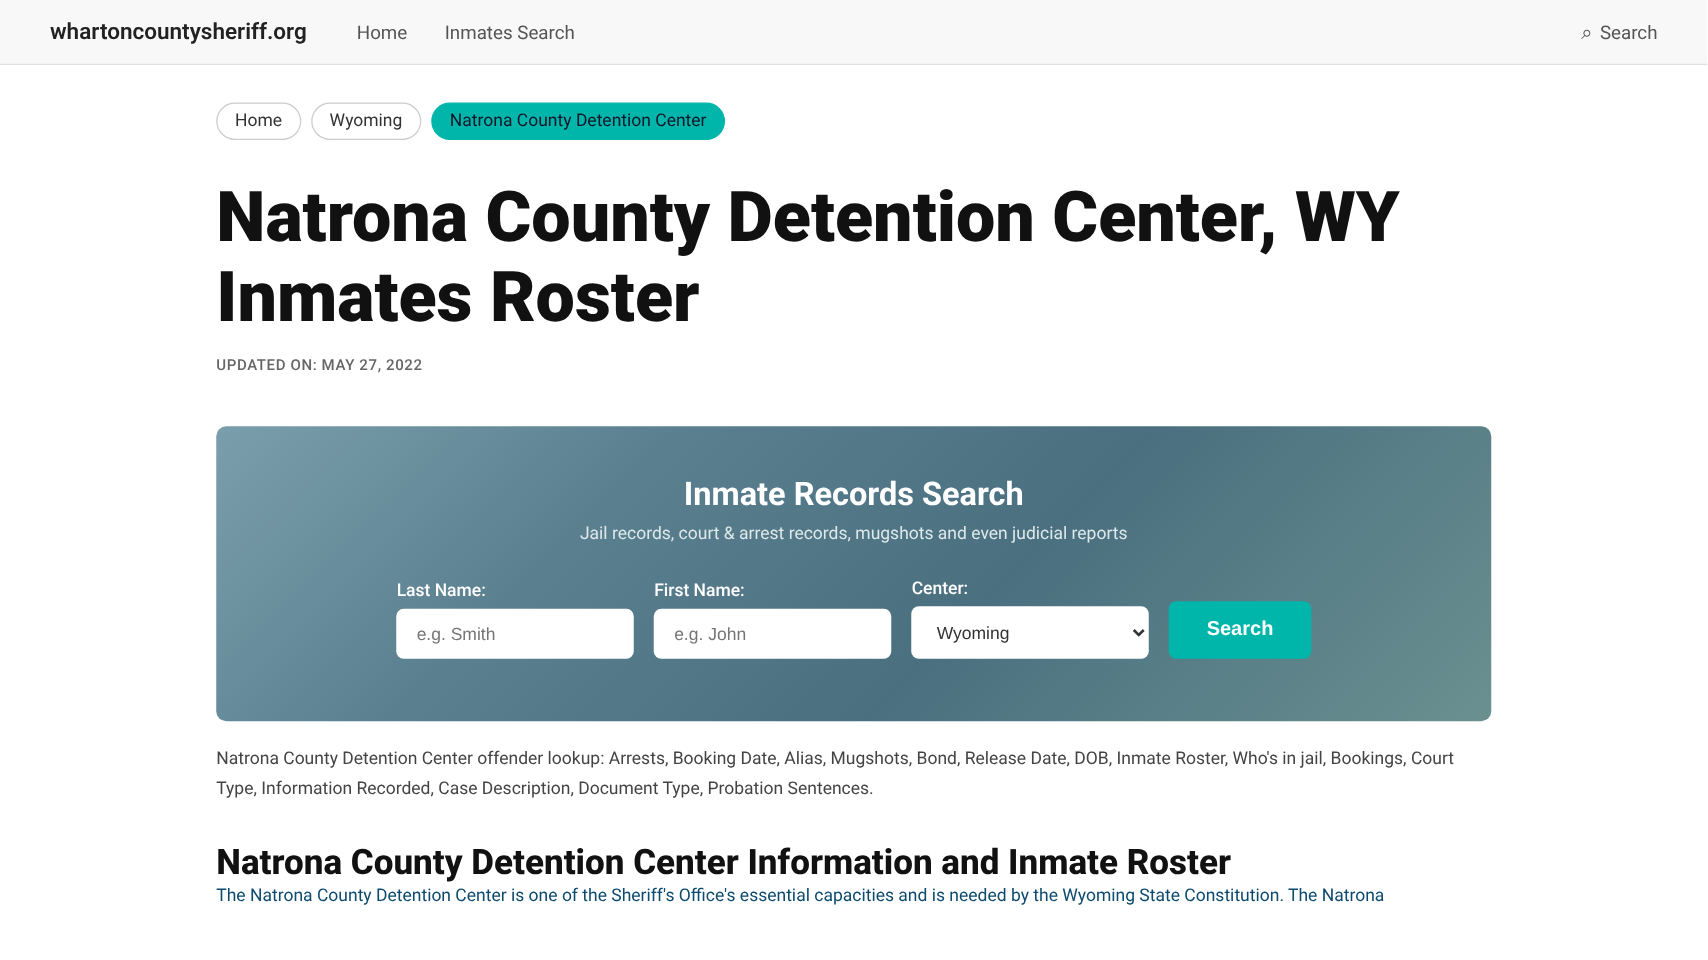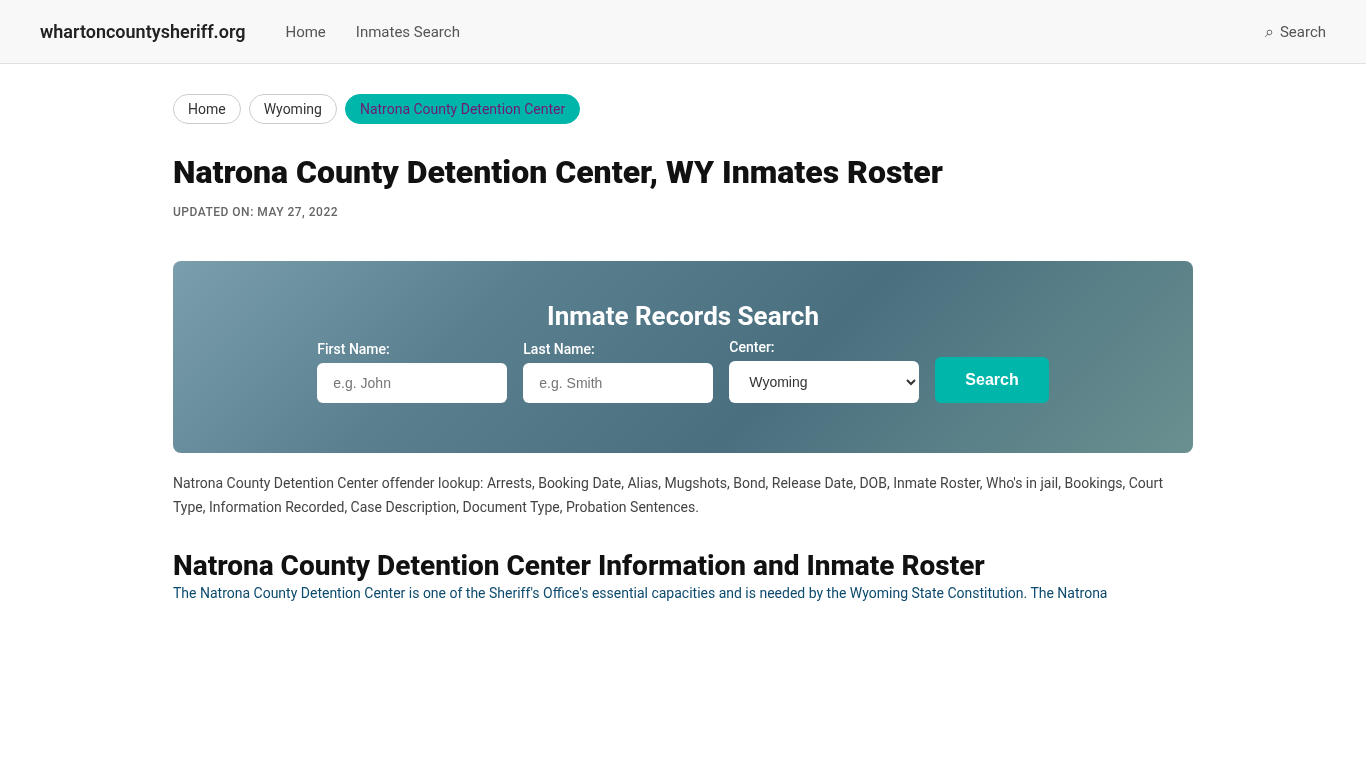--- a/index.html
+++ b/index.html
@@ -13,21 +13,21 @@
       background: #fff;
       color: #333;
       font-size: 16px;
     }
 
     
     .navbar {
       background: #f8f8f8;
       border-bottom: 1px solid #e0e0e0;
       padding: 0 40px;
-      height: 64px;
+      height: 52px;
       display: flex;
       align-items: center;
       gap: 40px;
     }
 
     .navbar-brand {
       font-size: 18px;
       font-weight: 600;
       color: #222;
       text-decoration: none;
@@ -85,27 +85,27 @@
     }
 
     .breadcrumb-item.plain {
       border: 1px solid #ccc;
       background: #fff;
       color: #333;
     }
 
     .breadcrumb-item.active {
       background: #00b5aa;
-      color: #701a75;
+      color: #0f172a;
       border: 1px solid #00b5aa;
     }
 
     
     .page-title {
-      font-size: 32px;
+      font-size: 56px;
       font-weight: 900;
       color: #111;
       line-height: 1.15;
       margin-bottom: 14px;
     }
 
     .updated-on {
       font-size: 12px;
       color: #666;
       font-weight: 500;
@@ -238,31 +238,32 @@
     <span class="breadcrumb-item plain">Wyoming</span>
     <span class="breadcrumb-item active">Natrona County Detention Center</span>
   </nav>
 
   <h1 class="page-title">Natrona County Detention Center, WY Inmates Roster</h1>
 
   <p class="updated-on">UPDATED ON: MAY 27, 2022</p>
 
   <div class="search-panel">
     <h2 class="search-panel-title">Inmate Records Search</h2>
+    <p class="search-panel-subtitle">Jail records, court &amp; arrest records, mugshots and even judicial reports</p>
 
     <div class="search-fields">
+
+      <div class="field-group">
+        <label class="field-label">Last Name:</label>
+        <input class="field-input" type="text" placeholder="e.g. Smith" style="">
+      </div>
 
       <div class="field-group">
         <label class="field-label">First Name:</label>
         <input class="field-input" type="text" placeholder="e.g. John" style="">
-      </div>
-
-      <div class="field-group">
-        <label class="field-label">Last Name:</label>
-        <input class="field-input" type="text" placeholder="e.g. Smith" style="">
       </div>
 
       <div class="field-group">
         <label class="field-label">Center:</label>
         <select class="field-select">
         <option value="Alabama">Alabama</option><option value="Alaska">Alaska</option><option value="Arizona">Arizona</option><option value="Arkansas">Arkansas</option><option value="California">California</option><option value="Colorado">Colorado</option><option value="Connecticut">Connecticut</option><option value="Delaware">Delaware</option><option value="Florida">Florida</option><option value="Georgia">Georgia</option><option value="Hawaii">Hawaii</option><option value="Idaho">Idaho</option><option value="Illinois">Illinois</option><option value="Indiana">Indiana</option><option value="Iowa">Iowa</option><option value="Kansas">Kansas</option><option value="Kentucky">Kentucky</option><option value="Louisiana">Louisiana</option><option value="Maine">Maine</option><option value="Maryland">Maryland</option><option value="Massachusetts">Massachusetts</option><option value="Michigan">Michigan</option><option value="Minnesota">Minnesota</option><option value="Mississippi">Mississippi</option><option value="Missouri">Missouri</option><option value="Montana">Montana</option><option value="Nebraska">Nebraska</option><option value="Nevada">Nevada</option><option value="New Hampshire">New Hampshire</option><option value="New Jersey">New Jersey</option><option value="New Mexico">New Mexico</option><option value="New York">New York</option><option value="North Carolina">North Carolina</option><option value="North Dakota">North Dakota</option><option value="Ohio">Ohio</option><option value="Oklahoma">Oklahoma</option><option value="Oregon">Oregon</option><option value="Pennsylvania">Pennsylvania</option><option value="Rhode Island">Rhode Island</option><option value="South Carolina">South Carolina</option><option value="South Dakota">South Dakota</option><option value="Tennessee">Tennessee</option><option value="Texas">Texas</option><option value="Utah">Utah</option><option value="Vermont">Vermont</option><option value="Virginia">Virginia</option><option value="Washington">Washington</option><option value="West Virginia">West Virginia</option><option value="Wisconsin">Wisconsin</option><option value="Wyoming" selected="">Wyoming</option></select>
       </div>
 
       <button class="search-btn">Search</button>
     </div>

